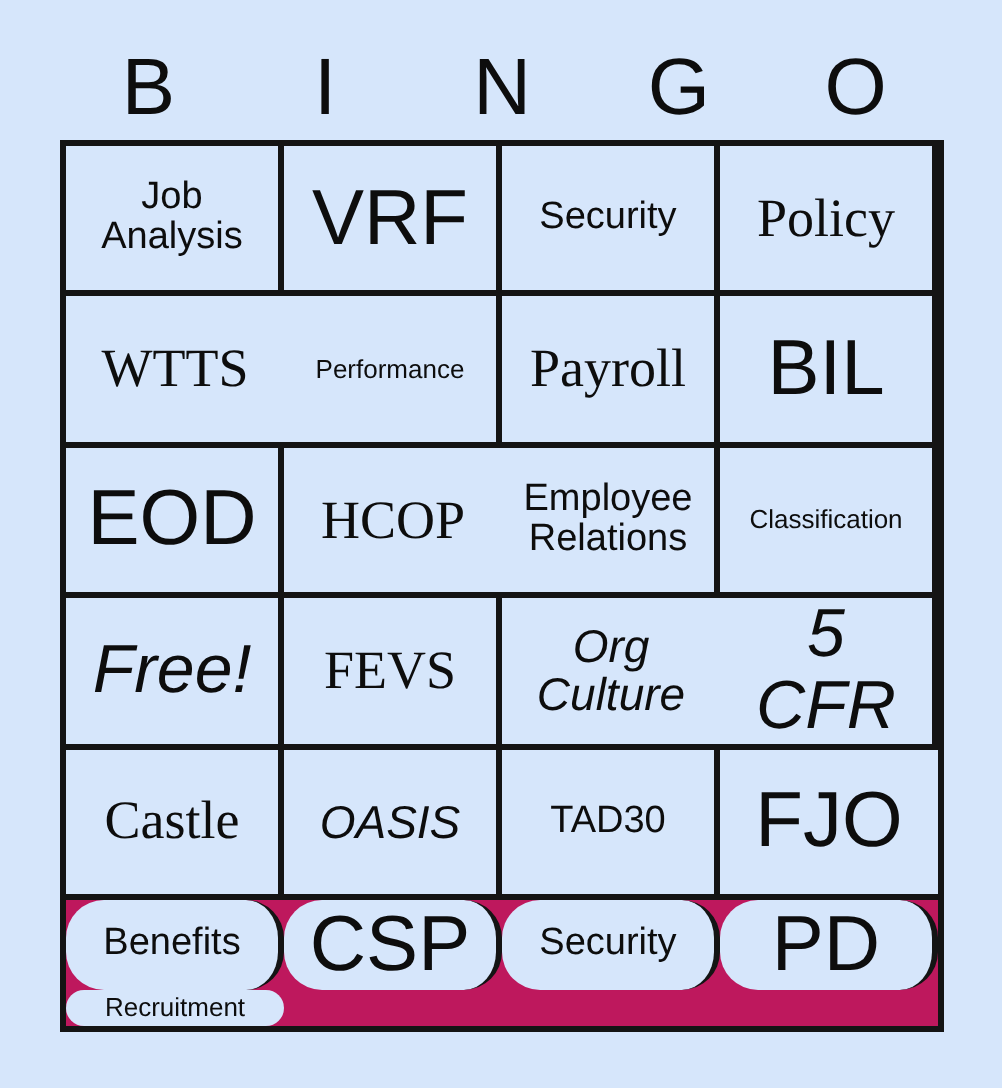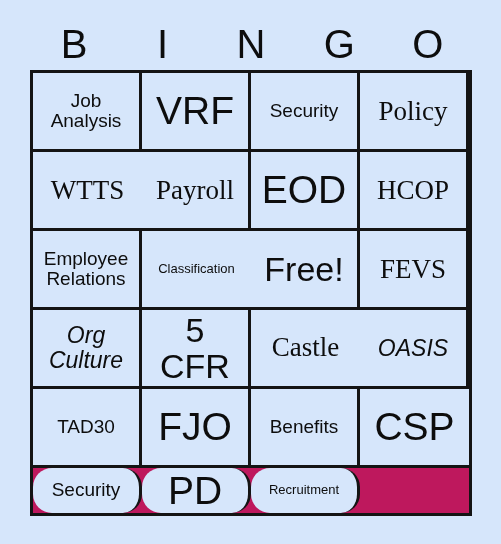--- a/index.html
+++ b/index.html
@@ -77,21 +77,21 @@
     line-height: 1.06;
     white-space: pre-line;
     display: block;
     width: 100%;
   }
   
   .sz-xs  { font-size: 13px; }
   .sz-m   { font-size: 19px; }
   .sz-l   { font-size: 23px; font-style: italic; }
   .sz-xl  { font-size: 27px; font-family: Liberation Serif, serif; }
-  .sz-xxl { font-size: 34px; }
+  .sz-xxl { font-size: 34px; font-style: italic; }
   .sz-xxxl{ font-size: 39px; }
 </style>
 </head>
 <body>
 
 <div class="card">
 
   <div class="header-row">
     <div class="header-letter">B</div>
     <div class="header-letter">I</div>
@@ -113,21 +113,27 @@
         <span class="cell-text sz-m">Security</span>
       </div>
     <div class="cell">
         <span class="cell-text sz-xl">Policy</span>
       </div>
     <div class="cell">
         <span class="cell-text sz-xl">WTTS</span>
       </div>
 
     <div class="cell">
+        <span class="cell-text sz-xs">Performance</span>
+      </div>
+    <div class="cell">
         <span class="cell-text sz-xl">Payroll</span>
+      </div>
+    <div class="cell">
+        <span class="cell-text sz-xxxl">BIL</span>
       </div>
     <div class="cell">
         <span class="cell-text sz-xxxl">EOD</span>
       </div>
     <div class="cell">
         <span class="cell-text sz-xl">HCOP</span>
       </div>
 
     <div class="cell">
         <span class="cell-text sz-m">Employee

